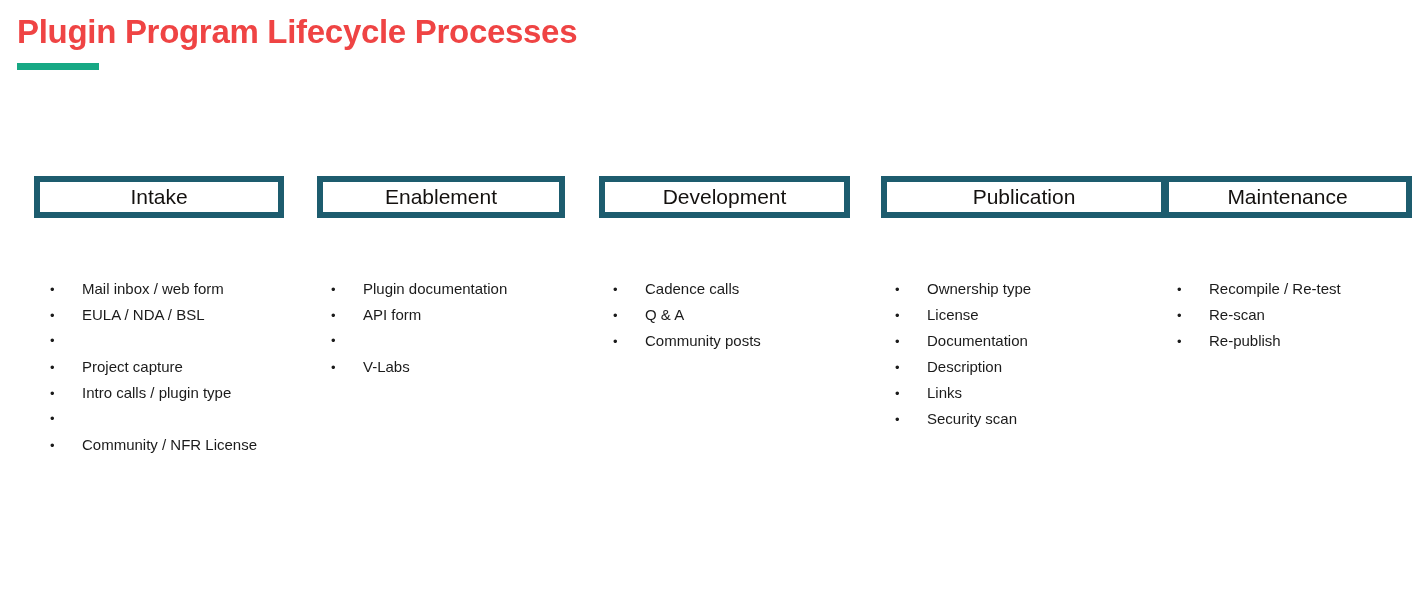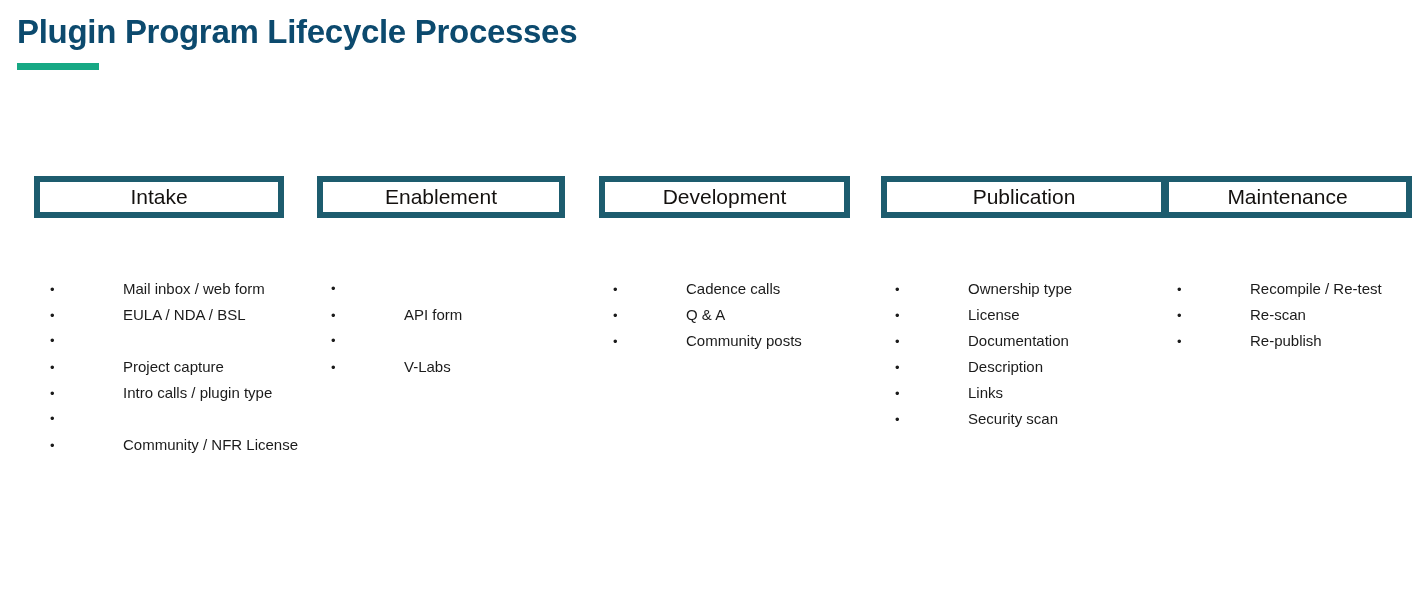--- a/index.html
+++ b/index.html
@@ -20,21 +20,21 @@
   
   .slide-header {
     position: absolute;
     left: 17px;
     top: 10px;
     width: 1340px;
   }
   .slide-title {
     font-size: 33px;
     font-weight: bold;
-    color: #0c4a6e;
+    color: #ef4444;
     letter-spacing: -0.3px;
     line-height: 44px;
     margin: 0;
     white-space: nowrap;
   }
   .title-accent {
     width: 82px;
     height: 7px;
     background: #17A884;
     margin-top: 9px;
@@ -91,21 +91,20 @@
   }
   .bullet-dot {
     width: 32px;
     flex: 0 0 32px;
     font-size: 13px;
     color: #1B1B1B;
     line-height: 26px;
   }
   .item-label {
     flex: 1 1 auto;
-    margin-left: 41px;
   }
 
   
   .col-0 { left: 17px;   width: 250px; }
   .col-1 { left: 300px;  width: 248px; }
   .col-2 { left: 582px;  width: 251px; }
   .col-3 { left: 864px;  width: 286px; }
   .col-4 { left: 1146px; width: 249px; }
 
   .col-0 .stage-items { left: 16px; }
@@ -158,20 +157,21 @@
     </ul>
   </div>
 
   <div class="process-column col-1">
     <div class="stage-box">
       <span class="stage-label">Enablement</span>
     </div>
     <ul class="stage-items">
       <li class="stage-item">
         <span class="bullet-dot">•</span>
+        <span class="item-label">Plugin documentation</span>
       </li>
       <li class="stage-item">
         <span class="bullet-dot">•</span>
         <span class="item-label">API form</span>
       </li>
       <li class="stage-item">
         <span class="bullet-dot">•</span>
       </li>
       <li class="stage-item">
         <span class="bullet-dot">•</span>

